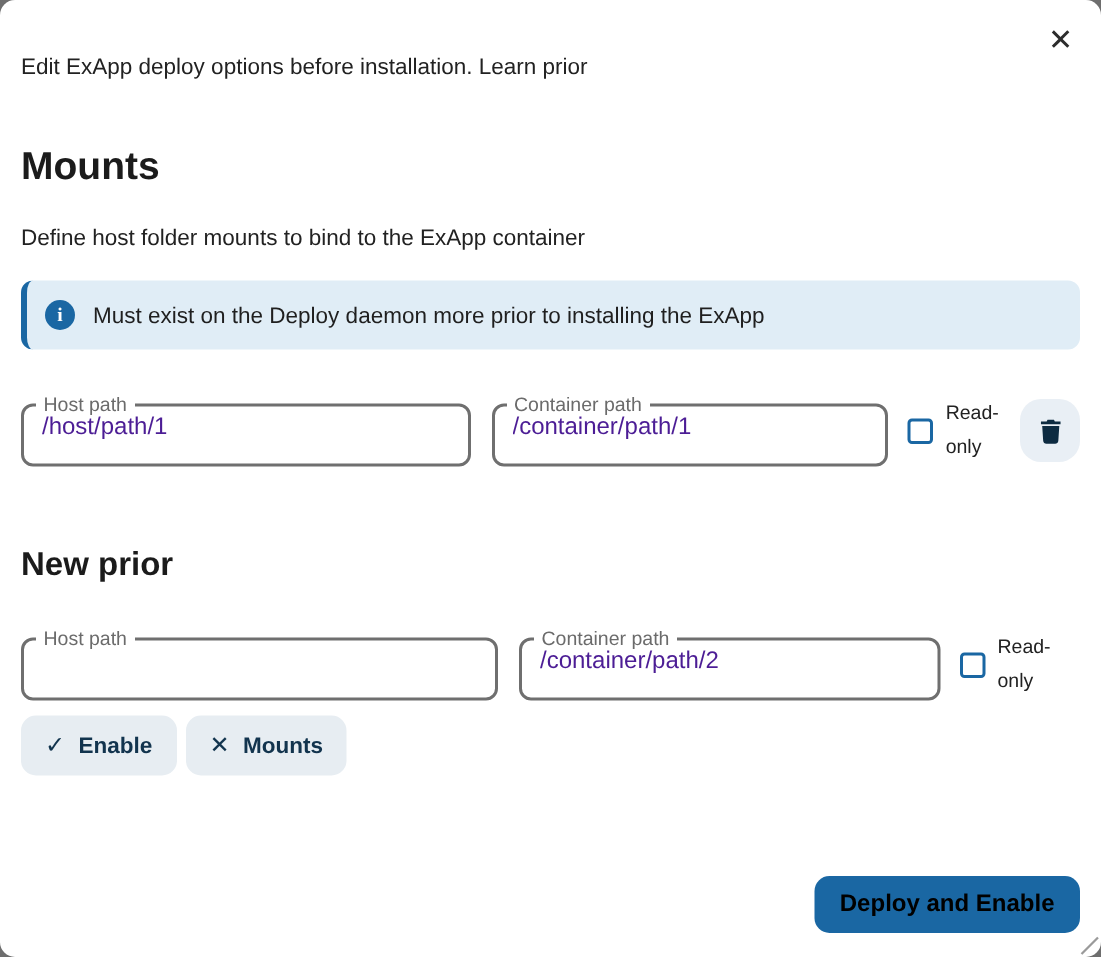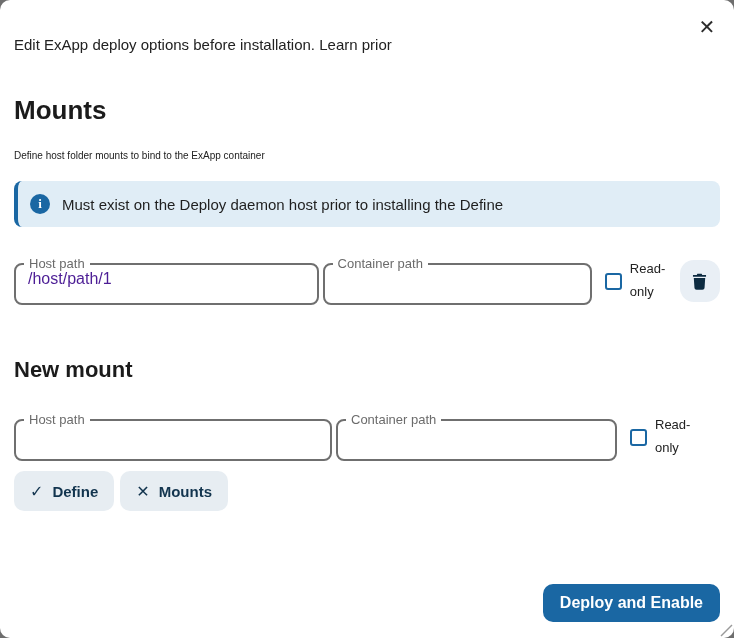--- a/index.html
+++ b/index.html
@@ -49,21 +49,21 @@
   }
   .learn-more { cursor: pointer; }
   .h-mounts {
     margin-top: 42px;
     font-size: 26px;
     font-weight: 700;
     color: #1b1b1b;
   }
   .mounts-desc {
     margin-top: 24px;
-    font-size: 10px;
+    font-size: 15px;
     color: #222;
   }
   .note-card {
     margin-top: 20px;
     display: flex;
     align-items: center;
     gap: 12px;
     background: #e0edf6;
     border-left: 4px solid #1a67a3;
     border-radius: 8px;
@@ -91,21 +91,21 @@
     margin-top: 30px;
   }
   fieldset.text-field {
     border: 2px solid #6f6f6f;
     border-radius: 8px;
     height: 48px;
     padding: 0 0 4px 0;
     background: #fff;
   }
   fieldset.host { width: 318px; }
-  fieldset.container-path { width: 281px; margin-left: 4px; }
+  fieldset.container-path { width: 281px; margin-left: 14px; }
   fieldset.text-field legend {
     margin-left: 8px;
     padding: 0 5px;
     font-size: 13px;
     color: #6b6b6b;
     line-height: 1;
   }
   fieldset.text-field input {
     width: 100%;
     border: none;
@@ -186,21 +186,21 @@
   }
   .primary-btn {
     position: absolute;
     right: 14px;
     bottom: 16px;
     height: 38px;
     padding: 0 17px;
     border: none;
     border-radius: 10px;
     background: #1a67a3;
-    color: #ffffff;
+    color: #000000;
     font-family: "Liberation Sans", "DejaVu Sans", sans-serif;
     font-size: 16px;
     font-weight: 700;
     cursor: pointer;
     margin-top: 30px;
   }
   .resize-handle {
     position: absolute;
     right: 1px;
     bottom: 1px;
@@ -226,62 +226,64 @@
       <span>Edit ExApp deploy options before installation.</span>
       <span class="learn-more">Learn prior</span>
     </div>
 
     <div class="h-mounts">Mounts</div>
 
     <div class="mounts-desc">Define host folder mounts to bind to the ExApp container</div>
 
     <div class="note-card">
       <span class="info-icon">i</span>
-      <span class="note-text">Must exist on the Deploy daemon host prior to installing the Define</span>
+      <span class="note-text">Must exist on the Deploy daemon more prior to installing the ExApp</span>
     </div>
 
     <div class="mount-row">
       <fieldset class="text-field host">
         <legend>Host path</legend>
         <input type="text" value="/host/path/1" style="">
       </fieldset>
       <fieldset class="text-field container-path">
         <legend>Container path</legend>
+        <input type="text" value="/container/path/1" style="">
       </fieldset>
       <span class="readonly-wrap">
         <input type="checkbox" class="checkbox" style="">
         <span class="readonly-label">Read-only</span>
       </span>
       <button class="trash-btn">
         <svg width="19" height="19" viewBox="0 0 16 16">
           <path fill="#0d2b41" d="M6.2 1.5h3.6l.5 1h3.2v1.6H2.5V2.5h3.2l.5-1z"></path>
           <path fill="#0d2b41" d="M3.2 5h9.6l-.55 8.3c-.06.95-.85 1.7-1.8 1.7H5.55c-.95 0-1.74-.75-1.8-1.7L3.2 5z"></path>
         </svg>
       </button>
     </div>
 
-    <div class="h-new-mount">New mount</div>
+    <div class="h-new-mount">New prior</div>
 
     <div class="mount-row">
       <fieldset class="text-field host">
         <legend>Host path</legend>
       </fieldset>
       <fieldset class="text-field container-path">
         <legend>Container path</legend>
+        <input type="text" value="/container/path/2" style="">
       </fieldset>
       <span class="readonly-wrap">
         <input type="checkbox" class="checkbox" style="">
         <span class="readonly-label">Read-only</span>
       </span>
     </div>
 
     <div class="actions">
       <button class="secondary-btn">
         <span class="btn-glyph">✓</span>
-        <span>Define</span>
+        <span>Enable</span>
       </button>
       <button class="secondary-btn">
         <span class="btn-glyph">✕</span>
         <span>Mounts</span>
       </button>
     </div>
 
   </div>
 
   <button class="primary-btn">

